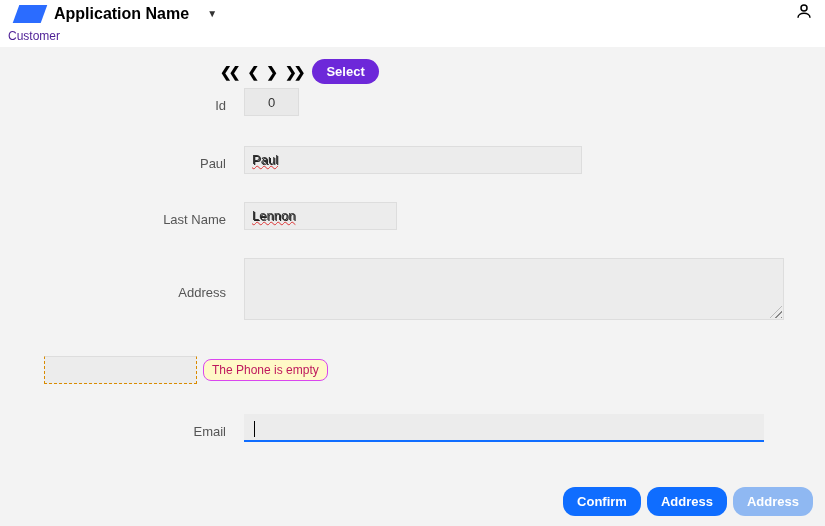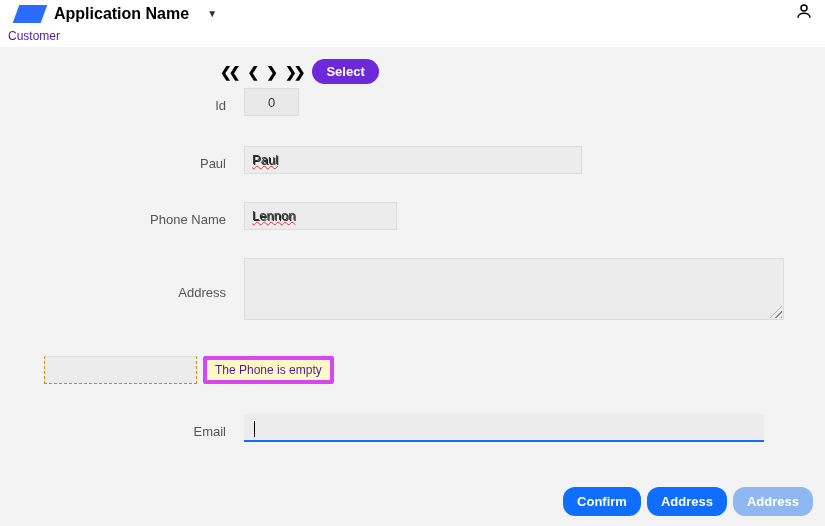--- a/index.html
+++ b/index.html
@@ -22,21 +22,21 @@
   .field-wrap { display: flex; align-items: center; gap: 6px; }
   .id-box { width: 55px; height: 28px; background: #e9e9e9; border: 1px solid #ddd; display: flex; align-items: center; justify-content: center; color: #333; }
   .text-input { height: 28px; background: #ececec; border: 1px solid #ddd; padding: 0 8px; font-size: 13px; color: #222; outline: none; }
   .name-input { width: 338px; }
   .lastname-input { width: 153px; }
   .address-input { width: 540px; height: 62px; background: #ececec; border: 1px solid #ddd; resize: none; padding: 6px 8px; font-size: 13px; outline: none; position: relative; }
   .address-wrap { position: relative; }
   .resize-grip { position: absolute; right: 2px; bottom: 2px; width: 12px; height: 12px; pointer-events: none; }
   .resize-grip::after { content: ""; position: absolute; right: 0; bottom: 0; width: 12px; height: 12px; background: repeating-linear-gradient(135deg, #888 0 1px, transparent 1px 4px); clip-path: polygon(100% 0, 100% 100%, 0 100%); }
   .phone-input { width: 153px; border: 1px dashed #d98b00; border-top: 1px solid #ddd; background: #ececec; }
-  .tooltip { background: #fff9c7; border: 4px solid #d946ef; color: #4c1d95; font-size: 12px; padding: 3px 8px; border-radius: 2px; }
+  .tooltip { background: #fff9c7; border: 1px solid #d946ef; color: #be185d; font-size: 12px; padding: 3px 8px; border-radius: 8px; }
   .email-input { width: 520px; border: none; border-bottom: 2px solid #0f6dff; background: #ececec; }
   .underline-red { text-decoration: underline; text-decoration-style: wavy; text-decoration-color: #d33; text-decoration-thickness: 1px; }
   .cursor { display:inline-block; width:1px; height:16px; background:#000; vertical-align:middle; margin-left:2px; }
   .footer-buttons { position: absolute; right: 12px; bottom: 10px; display: flex; gap: 6px; }
   .btn { border: none; border-radius: 12px; padding: 7px 14px; font-size: 13px; font-weight: 600; color: #fff; cursor: pointer; }
   .btn-confirm { background: #0f6dff; }
   .btn-cancel { background: #0f6dff; }
   .btn-delete { background: #8fb8f2; }
   
   .input-overlay { position: relative; }
@@ -87,21 +87,21 @@
 
   <div class="form-row">
     <div class="label">Paul</div>
     <div class="field-wrap input-overlay">
       <input class="text-input name-input" value="Paul" style="">
       <div class="overlay-text"><span class="underline-red">Paul</span></div>
     </div>
   </div>
 
   <div class="form-row">
-    <div class="label">Phone Name</div>
+    <div class="label">Last Name</div>
     <div class="field-wrap input-overlay">
       <input class="text-input lastname-input" value="Lennon" style="">
       <div class="overlay-text"><span class="underline-red">Lennon</span></div>
     </div>
   </div>
 
   <div class="form-row" style="margin-bottom:36px;">
     <div class="label">Address</div>
     <div class="field-wrap address-wrap">
       <textarea class="address-input" value="" style=""></textarea>

